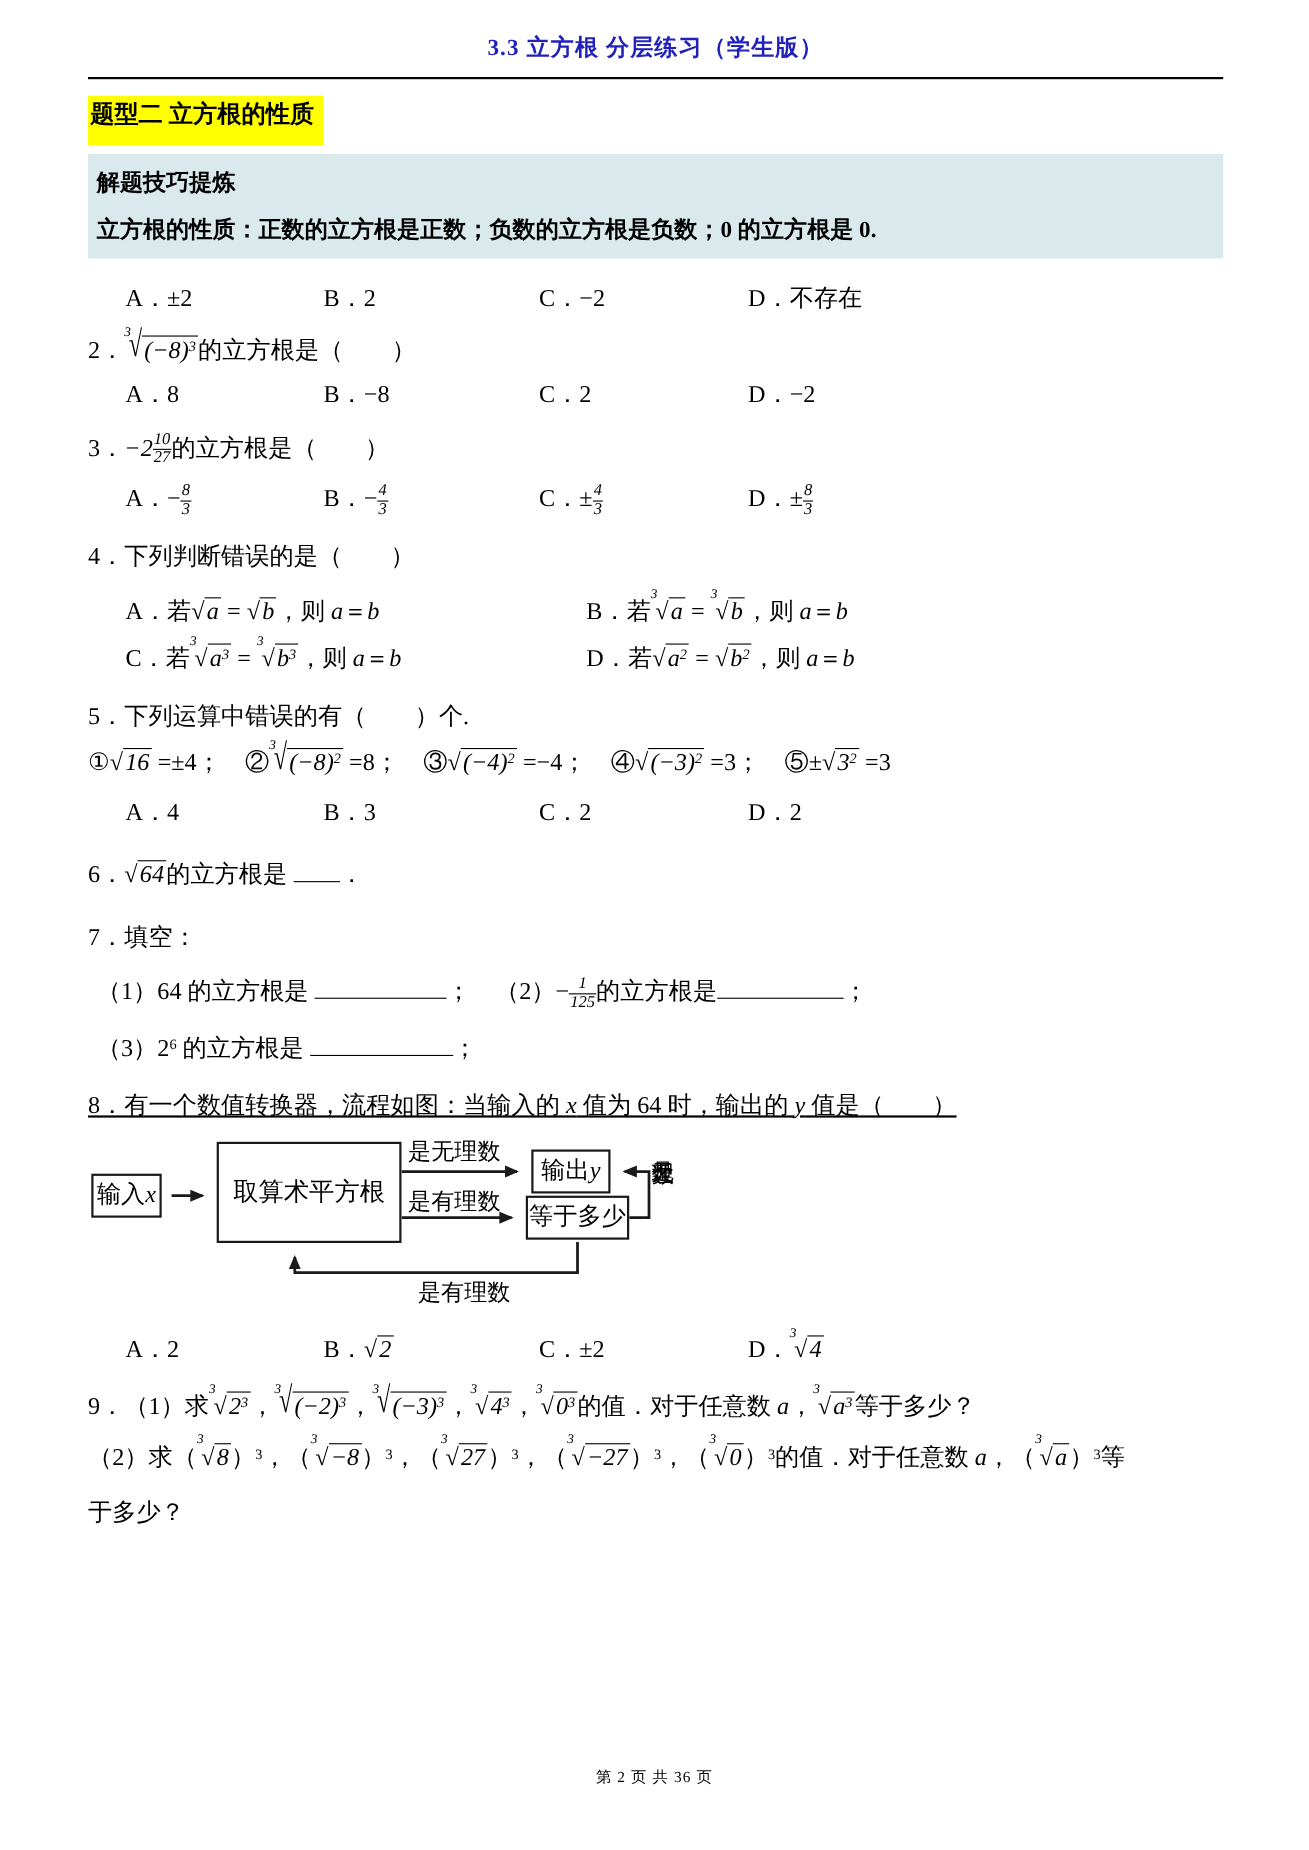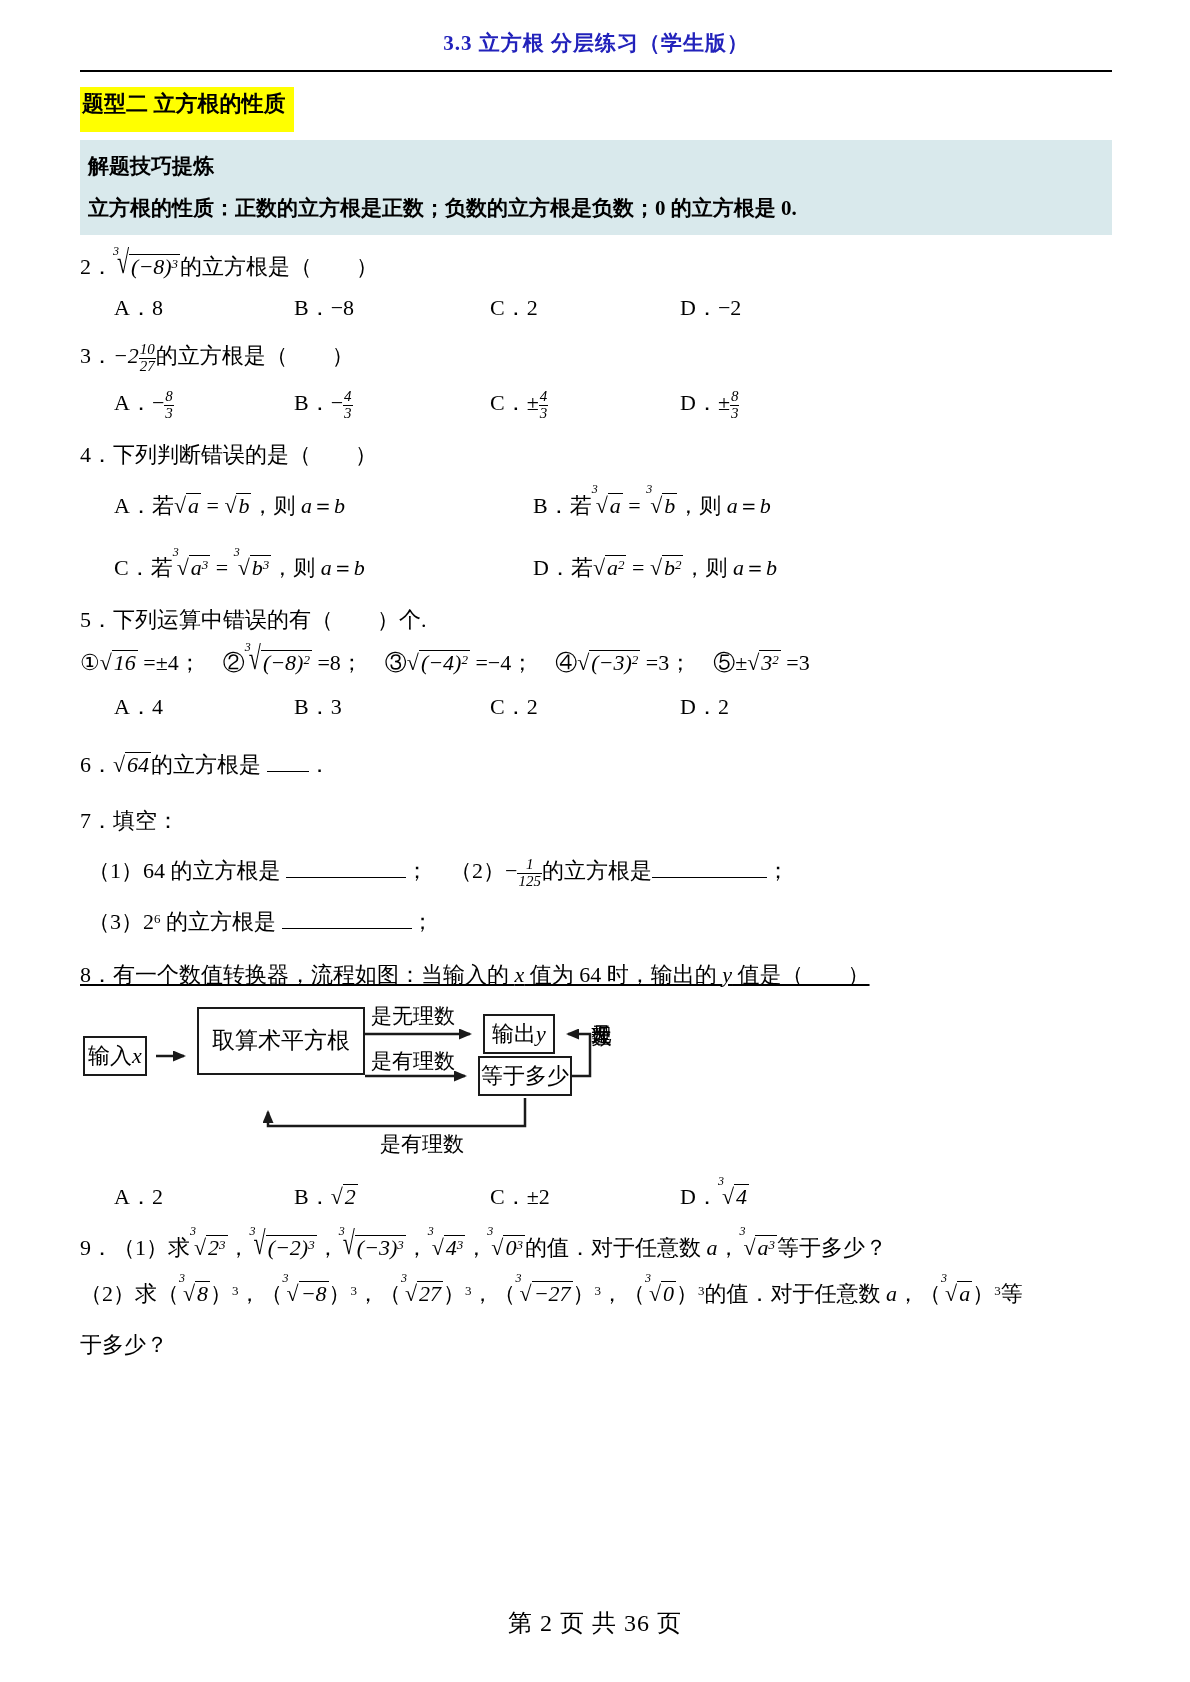--- a/index.html
+++ b/index.html
@@ -53,69 +53,72 @@
   .b42{width:42px;}.b115{width:115px;}.b120{width:120px;}.b130{width:130px;}
   
   .flow{position:relative;width:660px;height:172px;margin-top:10px;}
   .flow svg{position:absolute;left:0;top:0;}
   .fbox{
     position:absolute;border:2px solid #1a1a1a;background:#fff;
     display:flex;align-items:center;justify-content:center;
     font-size:22px;white-space:nowrap;
   }
   .fb-input{left:3px;top:37px;width:64px;height:40px;}
-  .fb-main{left:117px;top:8px;width:168px;height:68px;font-size:23px;}
+  .fb-main{left:117px;top:8px;width:168px;height:92px;font-size:23px;}
   .fb-output{left:403px;top:15px;width:72px;height:40px;}
   .fb-cbrt{left:398px;top:57px;width:94px;height:40px;}
   .flabel{position:absolute;font-size:21px;white-space:nowrap;}
   .fl-top{left:291px;top:4px;}
   .fl-mid{left:291px;top:49px;}
   .fl-loop{left:300px;top:132px;}
   .fl-vert{
     left:512px;top:10px;writing-mode:vertical-rl;text-orientation:upright;
     font-size:20px;letter-spacing:1px;line-height:1;
   }
   .q9line{margin-top:18px;}
   .footer{
     position:absolute;left:0;top:1608px;width:100%;text-align:center;
-    font-size:24px;letter-spacing:1px;
+    font-size:14px;letter-spacing:1px;
   }
   i{font-style:italic;}
 </style>
 </head>
 <body>
 
 <div class="content">
 
   <div class="doc-title">3.3 立方根 分层练习（学生版）</div>
   <hr class="rule">
 
   <div><span class="sec-heading">题型二 立方根的性质</span></div>
 
   <div class="tipbox">
     <div class="tip-title">解题技巧提炼</div>
     <div class="tip-body">立方根的性质：正数的立方根是正数；负数的立方根是负数；0 的立方根是 0.</div>
   </div>
 
+  <div class="opts">
+    <span class="o o1">A．±2</span><span class="o o2">B．2</span><span class="o o3">C．−2</span><span class="o">D．不存在</span>
+  </div>
 
   <div class="q" style="margin-top:18px;">2．<span class="rad big"><sup class="idx">3</sup><span class="rs">√</span><span class="bar">(−8)<sup class="e">3</sup></span></span>的立方根是（　　）</div>
   <div class="opts" style="margin-top:10px;">
     <span class="o o1">A．8</span><span class="o o2">B．−8</span><span class="o o3">C．2</span><span class="o">D．−2</span>
   </div>
 
   <div class="q" style="margin-top:20px;">3．<i>−2</i><span class="frac"><span class="fn">10</span><span class="fd">27</span></span>的立方根是（　　）</div>
   <div class="opts" style="margin-top:14px;">
     <span class="o o1">A．−<span class="frac"><span class="fn">8</span><span class="fd">3</span></span></span><span class="o o2">B．−<span class="frac"><span class="fn">4</span><span class="fd">3</span></span></span><span class="o o3">C．±<span class="frac"><span class="fn">4</span><span class="fd">3</span></span></span><span class="o">D．±<span class="frac"><span class="fn">8</span><span class="fd">3</span></span></span>
   </div>
 
   <div class="q" style="margin-top:20px;">4．下列判断错误的是（　　）</div>
   <div class="opts2">
     <span class="o1">A．若<span class="rad"><span class="rs">√</span><span class="bar">a</span></span> = <span class="rad"><span class="rs">√</span><span class="bar">b</span></span>，则 <i>a</i>＝<i>b</i></span><span class="o2">B．若<span class="rad"><sup class="idx">3</sup><span class="rs">√</span><span class="bar">a</span></span> = <span class="rad"><sup class="idx">3</sup><span class="rs">√</span><span class="bar">b</span></span>，则 <i>a</i>＝<i>b</i></span>
   </div>
-  <div class="opts2" style="margin-top:32px;">
+  <div class="opts2" style="margin-top:12px;">
     <span class="o1">C．若<span class="rad"><sup class="idx">3</sup><span class="rs">√</span><span class="bar">a<sup class="e">3</sup></span></span> = <span class="rad"><sup class="idx">3</sup><span class="rs">√</span><span class="bar">b<sup class="e">3</sup></span></span>，则 <i>a</i>＝<i>b</i></span><span class="o2">D．若<span class="rad"><span class="rs">√</span><span class="bar">a<sup class="e">2</sup></span></span> = <span class="rad"><span class="rs">√</span><span class="bar">b<sup class="e">2</sup></span></span>，则 <i>a</i>＝<i>b</i></span>
   </div>
 
   <div class="q" style="margin-top:24px;">5．下列运算中错误的有（　　）个.</div>
   <div style="margin-top:14px;">①<span class="rad"><span class="rs">√</span><span class="bar">16</span></span> =±4；　②<span class="rad big"><sup class="idx">3</sup><span class="rs">√</span><span class="bar">(−8)<sup class="e">2</sup></span></span> =8；　③<span class="rad"><span class="rs">√</span><span class="bar">(−4)<sup class="e">2</sup></span></span> =−4；　④<span class="rad"><span class="rs">√</span><span class="bar">(−3)<sup class="e">2</sup></span></span> =3；　⑤±<span class="rad"><span class="rs">√</span><span class="bar">3<sup class="e">2</sup></span></span> =3</div>
   <div class="opts" style="margin-top:14px;">
     <span class="o o1">A．4</span><span class="o o2">B．3</span><span class="o o3">C．2</span><span class="o">D．2</span>
   </div>
 
   <div class="q" style="margin-top:28px;">6．<span class="rad"><span class="rs">√</span><span class="bar">64</span></span>的立方根是 <span class="blank b42"></span>．</div>

